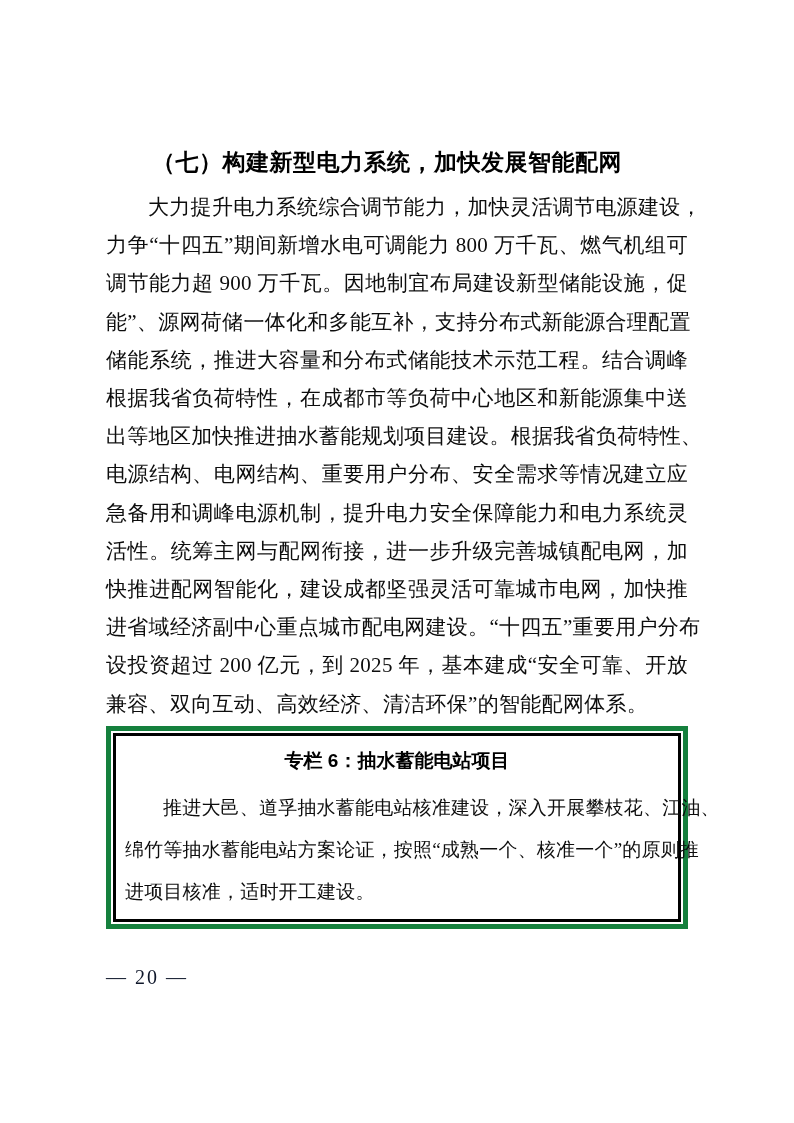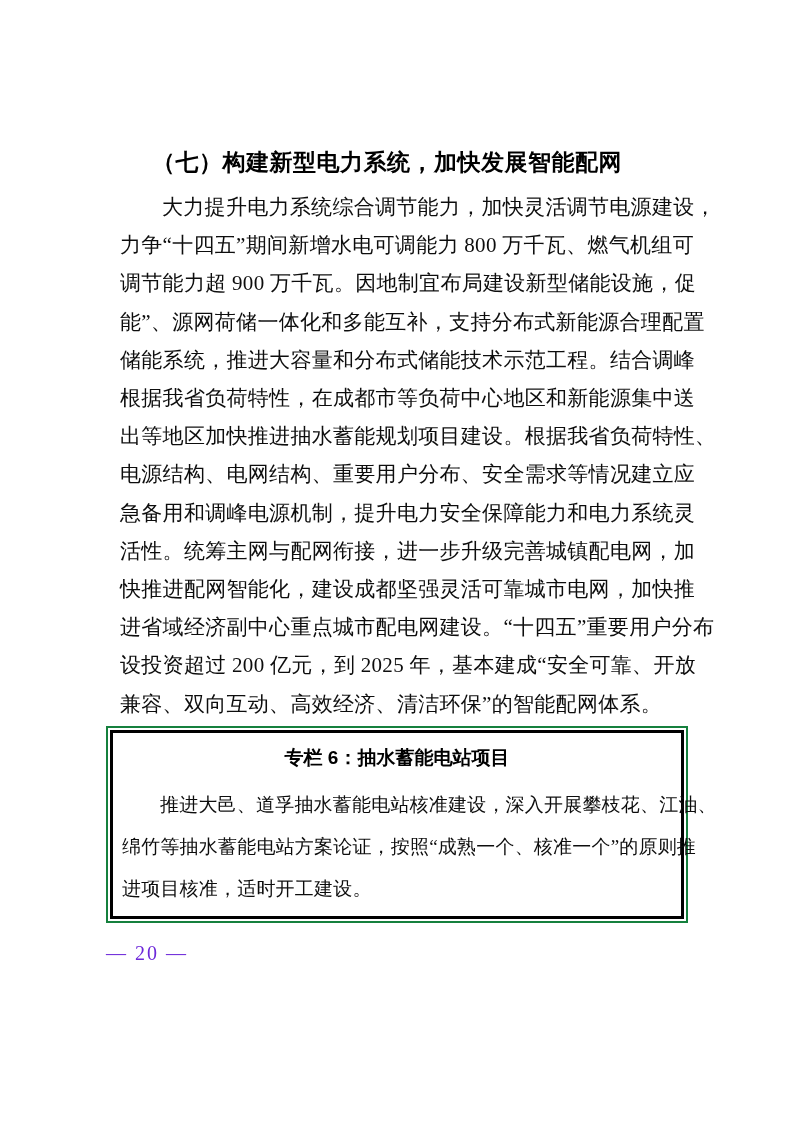--- a/index.html
+++ b/index.html
@@ -32,28 +32,27 @@
     color: #000000;
     letter-spacing: 0.5px;
   }
   .para .line {
     font-size: 21px;
     line-height: 38.2px;
     text-align: justify;
     text-align-last: justify;
     white-space: nowrap;
     letter-spacing: 0.3px;
-    margin-left: 14px;
   }
   .para .line:first-child { text-indent: 2em; }
   .para .line:last-child  { text-align-last: left; }
 
   .callout {
     margin-top: 3px;
-    border: 2px solid #15803d;
+    border: 5px solid #15803d;
     padding: 2px;
   }
   .callout-inner {
     border: 3px solid #000;
     padding: 12px 9px 6px 9px;
   }
   .callout-title {
     font-family: "Liberation Sans", sans-serif;
     font-weight: bold;
     font-size: 19px;
@@ -69,24 +68,24 @@
     text-align-last: justify;
     white-space: nowrap;
     letter-spacing: 0.2px;
   }
   .callout-body .line:first-child { text-indent: 2em; }
   .callout-body .line:last-child  { text-align-last: left; }
 
   .page-number {
     position: absolute;
     left: 106px;
-    top: 941px;
+    top: 965px;
     font-size: 20px;
     line-height: 24px;
-    color: #6d28d9;
+    color: #0f172a;
     letter-spacing: 2px;
     font-family: Liberation Serif, serif;
   }
 </style>
 </head>
 <body>
 
 <div class="page">
   <div class="content">
 

